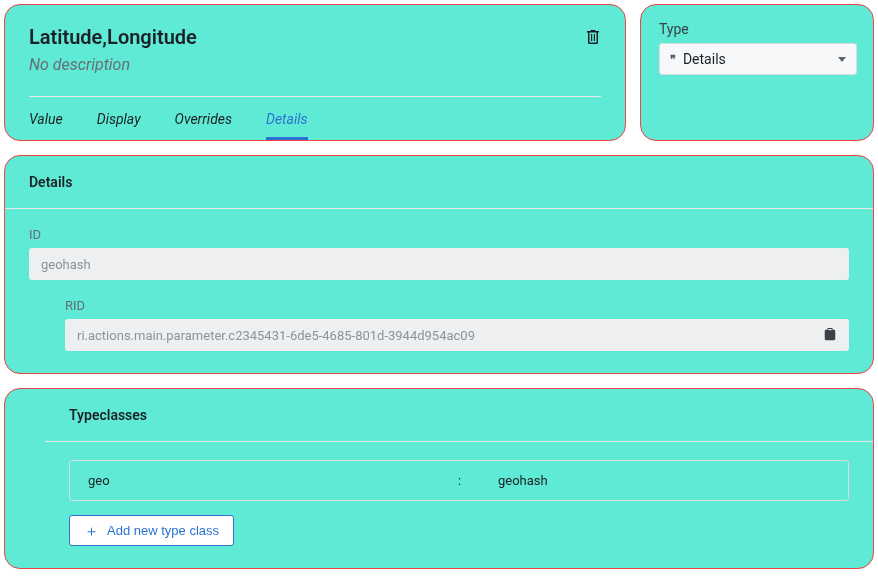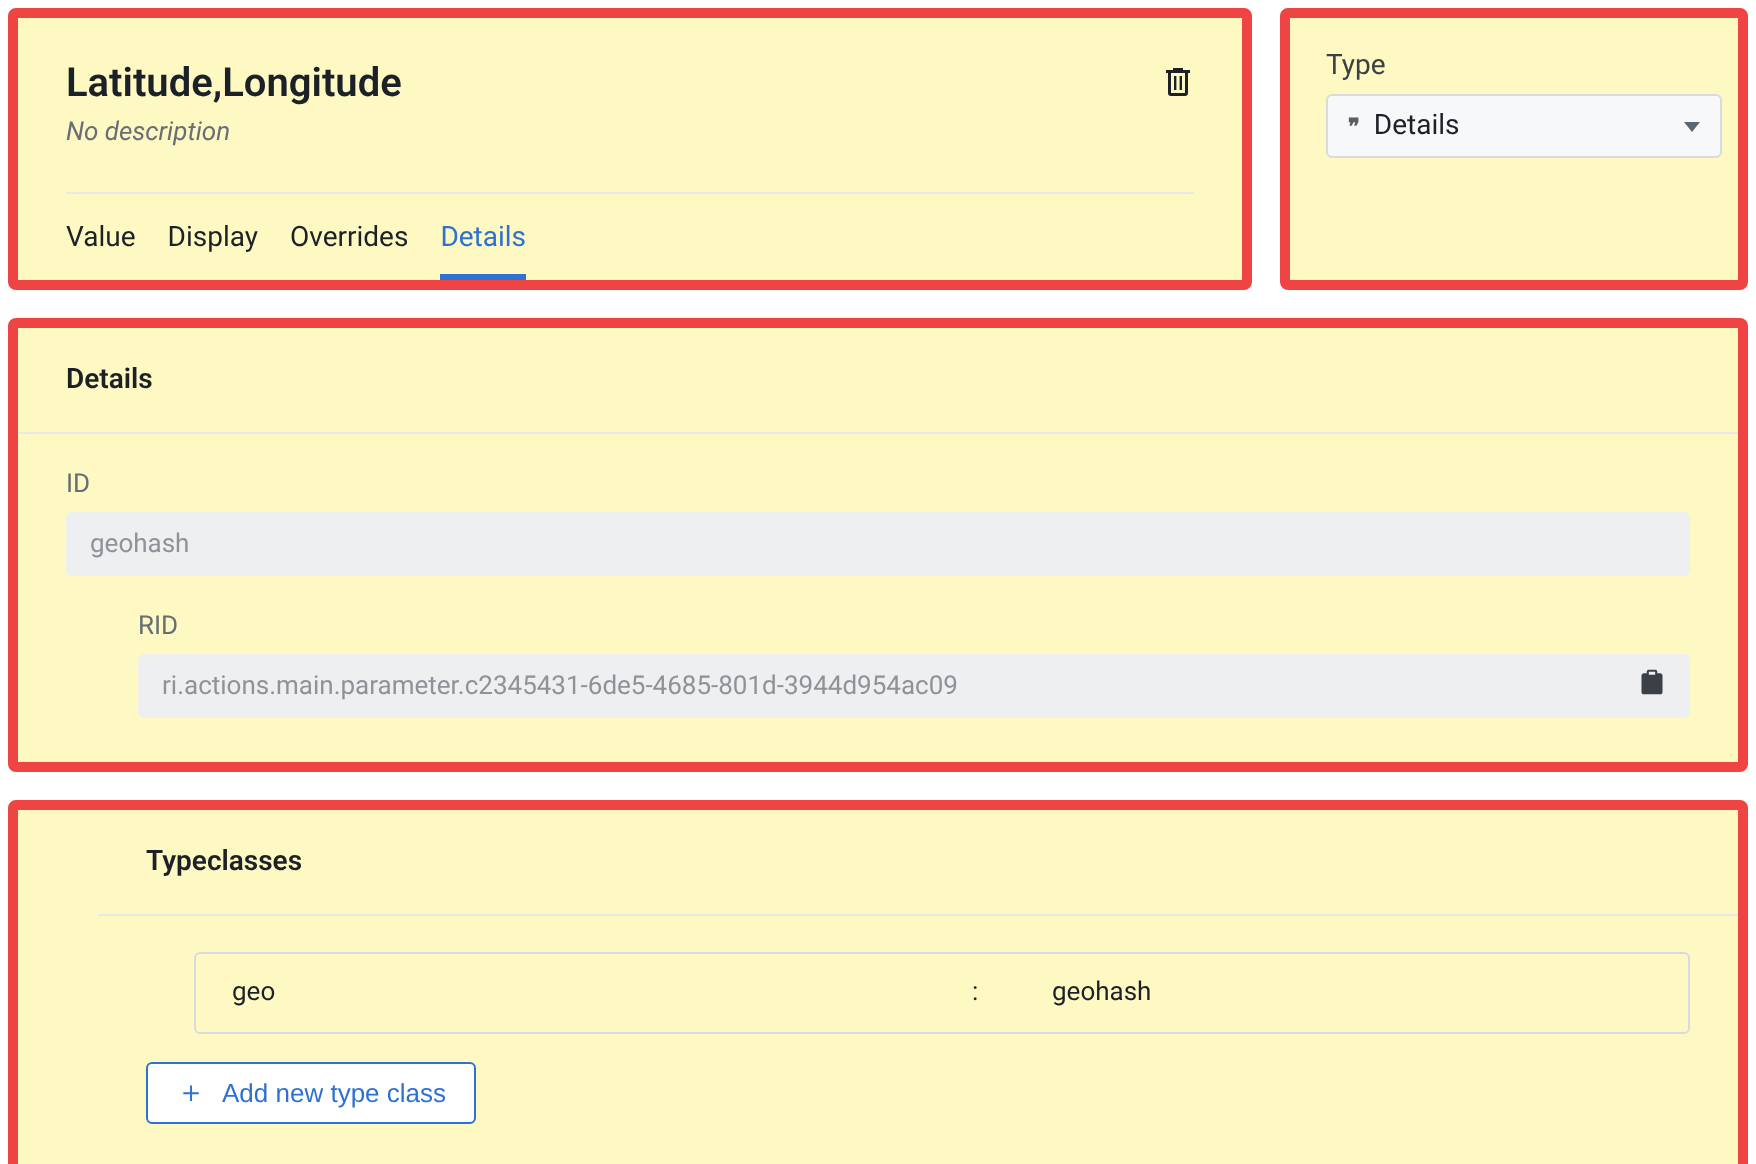--- a/index.html
+++ b/index.html
@@ -9,23 +9,23 @@
     }
     body {
       font-family: -apple-system, BlinkMacSystemFont, "Segoe UI", Roboto, "Helvetica Neue", Arial, sans-serif;
       background: #ffffff;
       font-size: 14px;
       color: #1c2127;
       width: 878px;
       padding: 4px;
     }
     .panel {
-      background: #fef9c3;
-      border: 5px solid #ef4444;
-      border-radius: 4px;
+      background: #5eead4;
+      border: 1px solid #ef4444;
+      border-radius: 16px;
       margin-bottom: 14px;
     }
     
     .top-row {
       display: flex;
       gap: 14px;
     }
     .top-left {
       flex: 1;
       padding: 20px 24px 0 24px;
@@ -49,32 +49,33 @@
     .trash-icon {
       width: 16px;
       height: 16px;
       cursor: pointer;
       color: #1c2127;
       margin-top: 4px;
     }
     .description {
       font-style: italic;
       color: #676e75;
-      font-size: 13px;
+      font-size: 16px;
       margin-bottom: 22px;
     }
     .divider {
       border: none;
       border-top: 1px solid #e6e8ea;
       margin: 0;
     }
     .tabs {
       display: flex;
-      gap: 16px;
+      gap: 34px;
       padding-top: 14px;
+      font-style: italic;
     }
     .tab {
       font-size: 14px;
       color: #1c2127;
       padding-bottom: 10px;
       cursor: pointer;
       border-bottom: 3px solid transparent;
     }
     .tab.active {
       color: #2d72d2;
@@ -168,21 +169,20 @@
     
     .typeclass-row {
       display: flex;
       align-items: flex-start;
       border: 1px solid #d8dbde;
       border-radius: 3px;
       padding: 12px 18px;
       font-size: 13px;
       color: #1c2127;
       margin-bottom: 14px;
-      margin-left: 24px;
     }
     .typeclass-key {
       width: 370px;
     }
     .typeclass-sep {
       width: 40px;
       text-align: left;
     }
     .add-btn {
       display: inline-flex;

